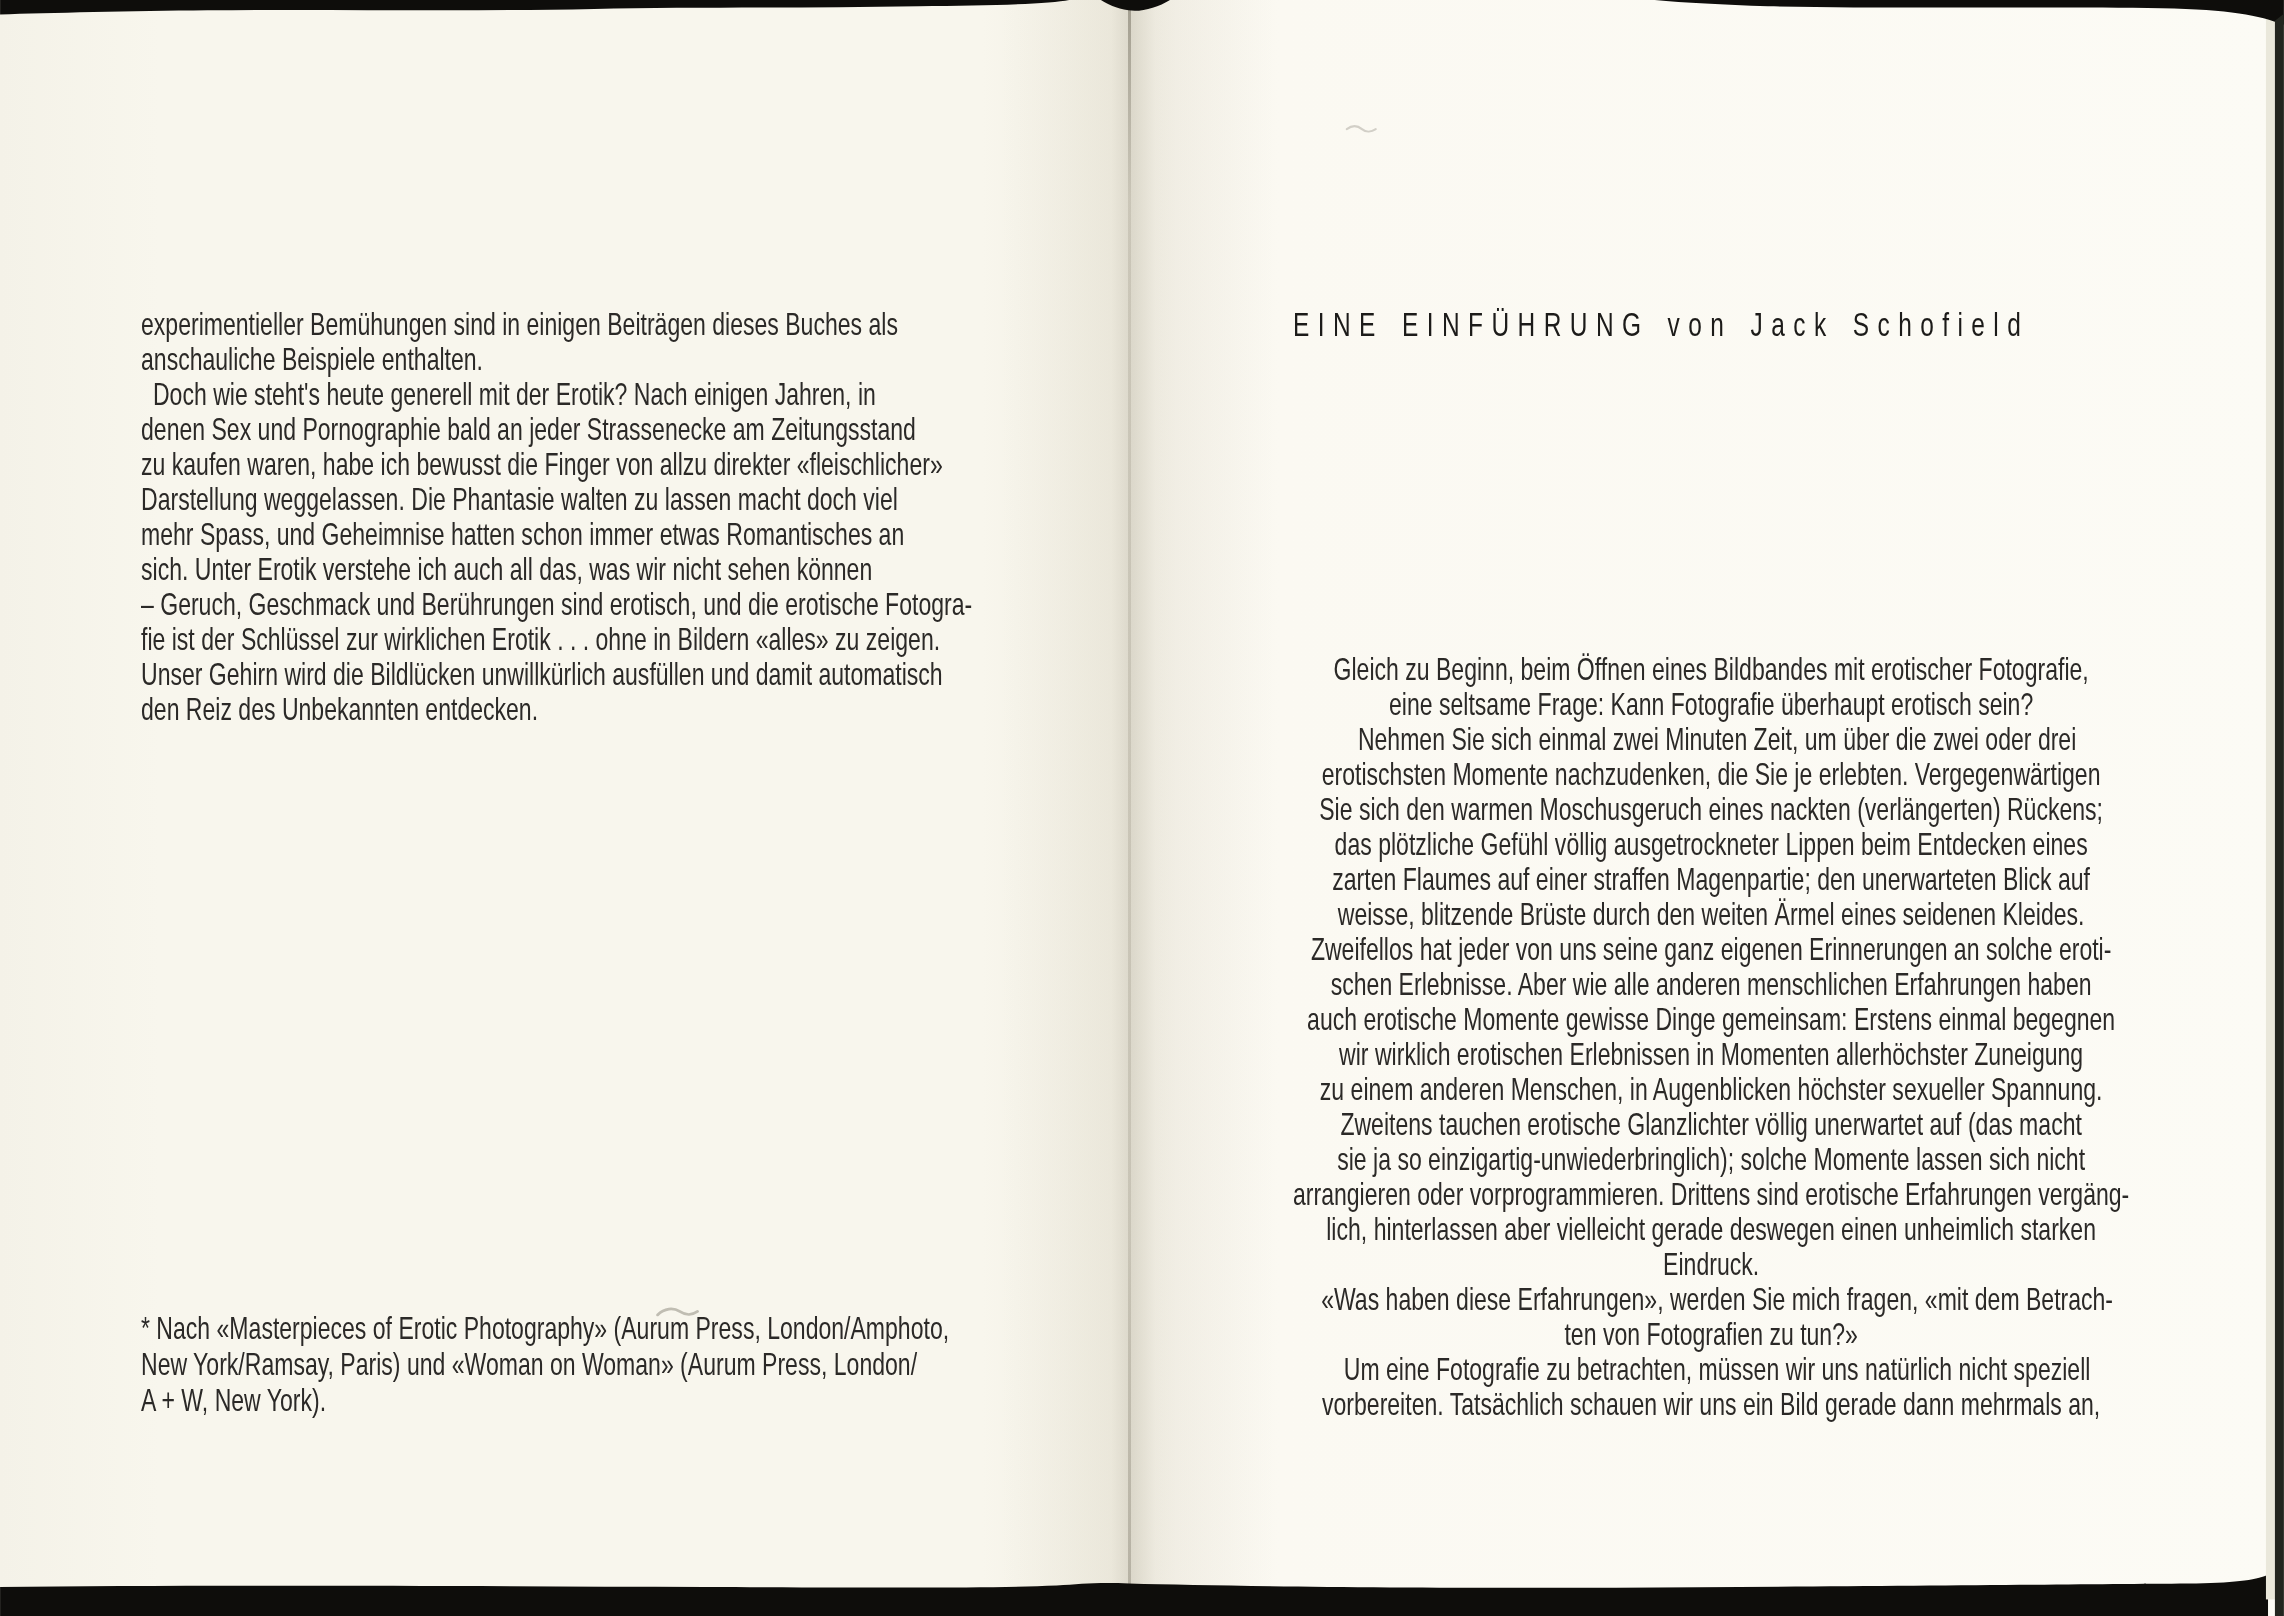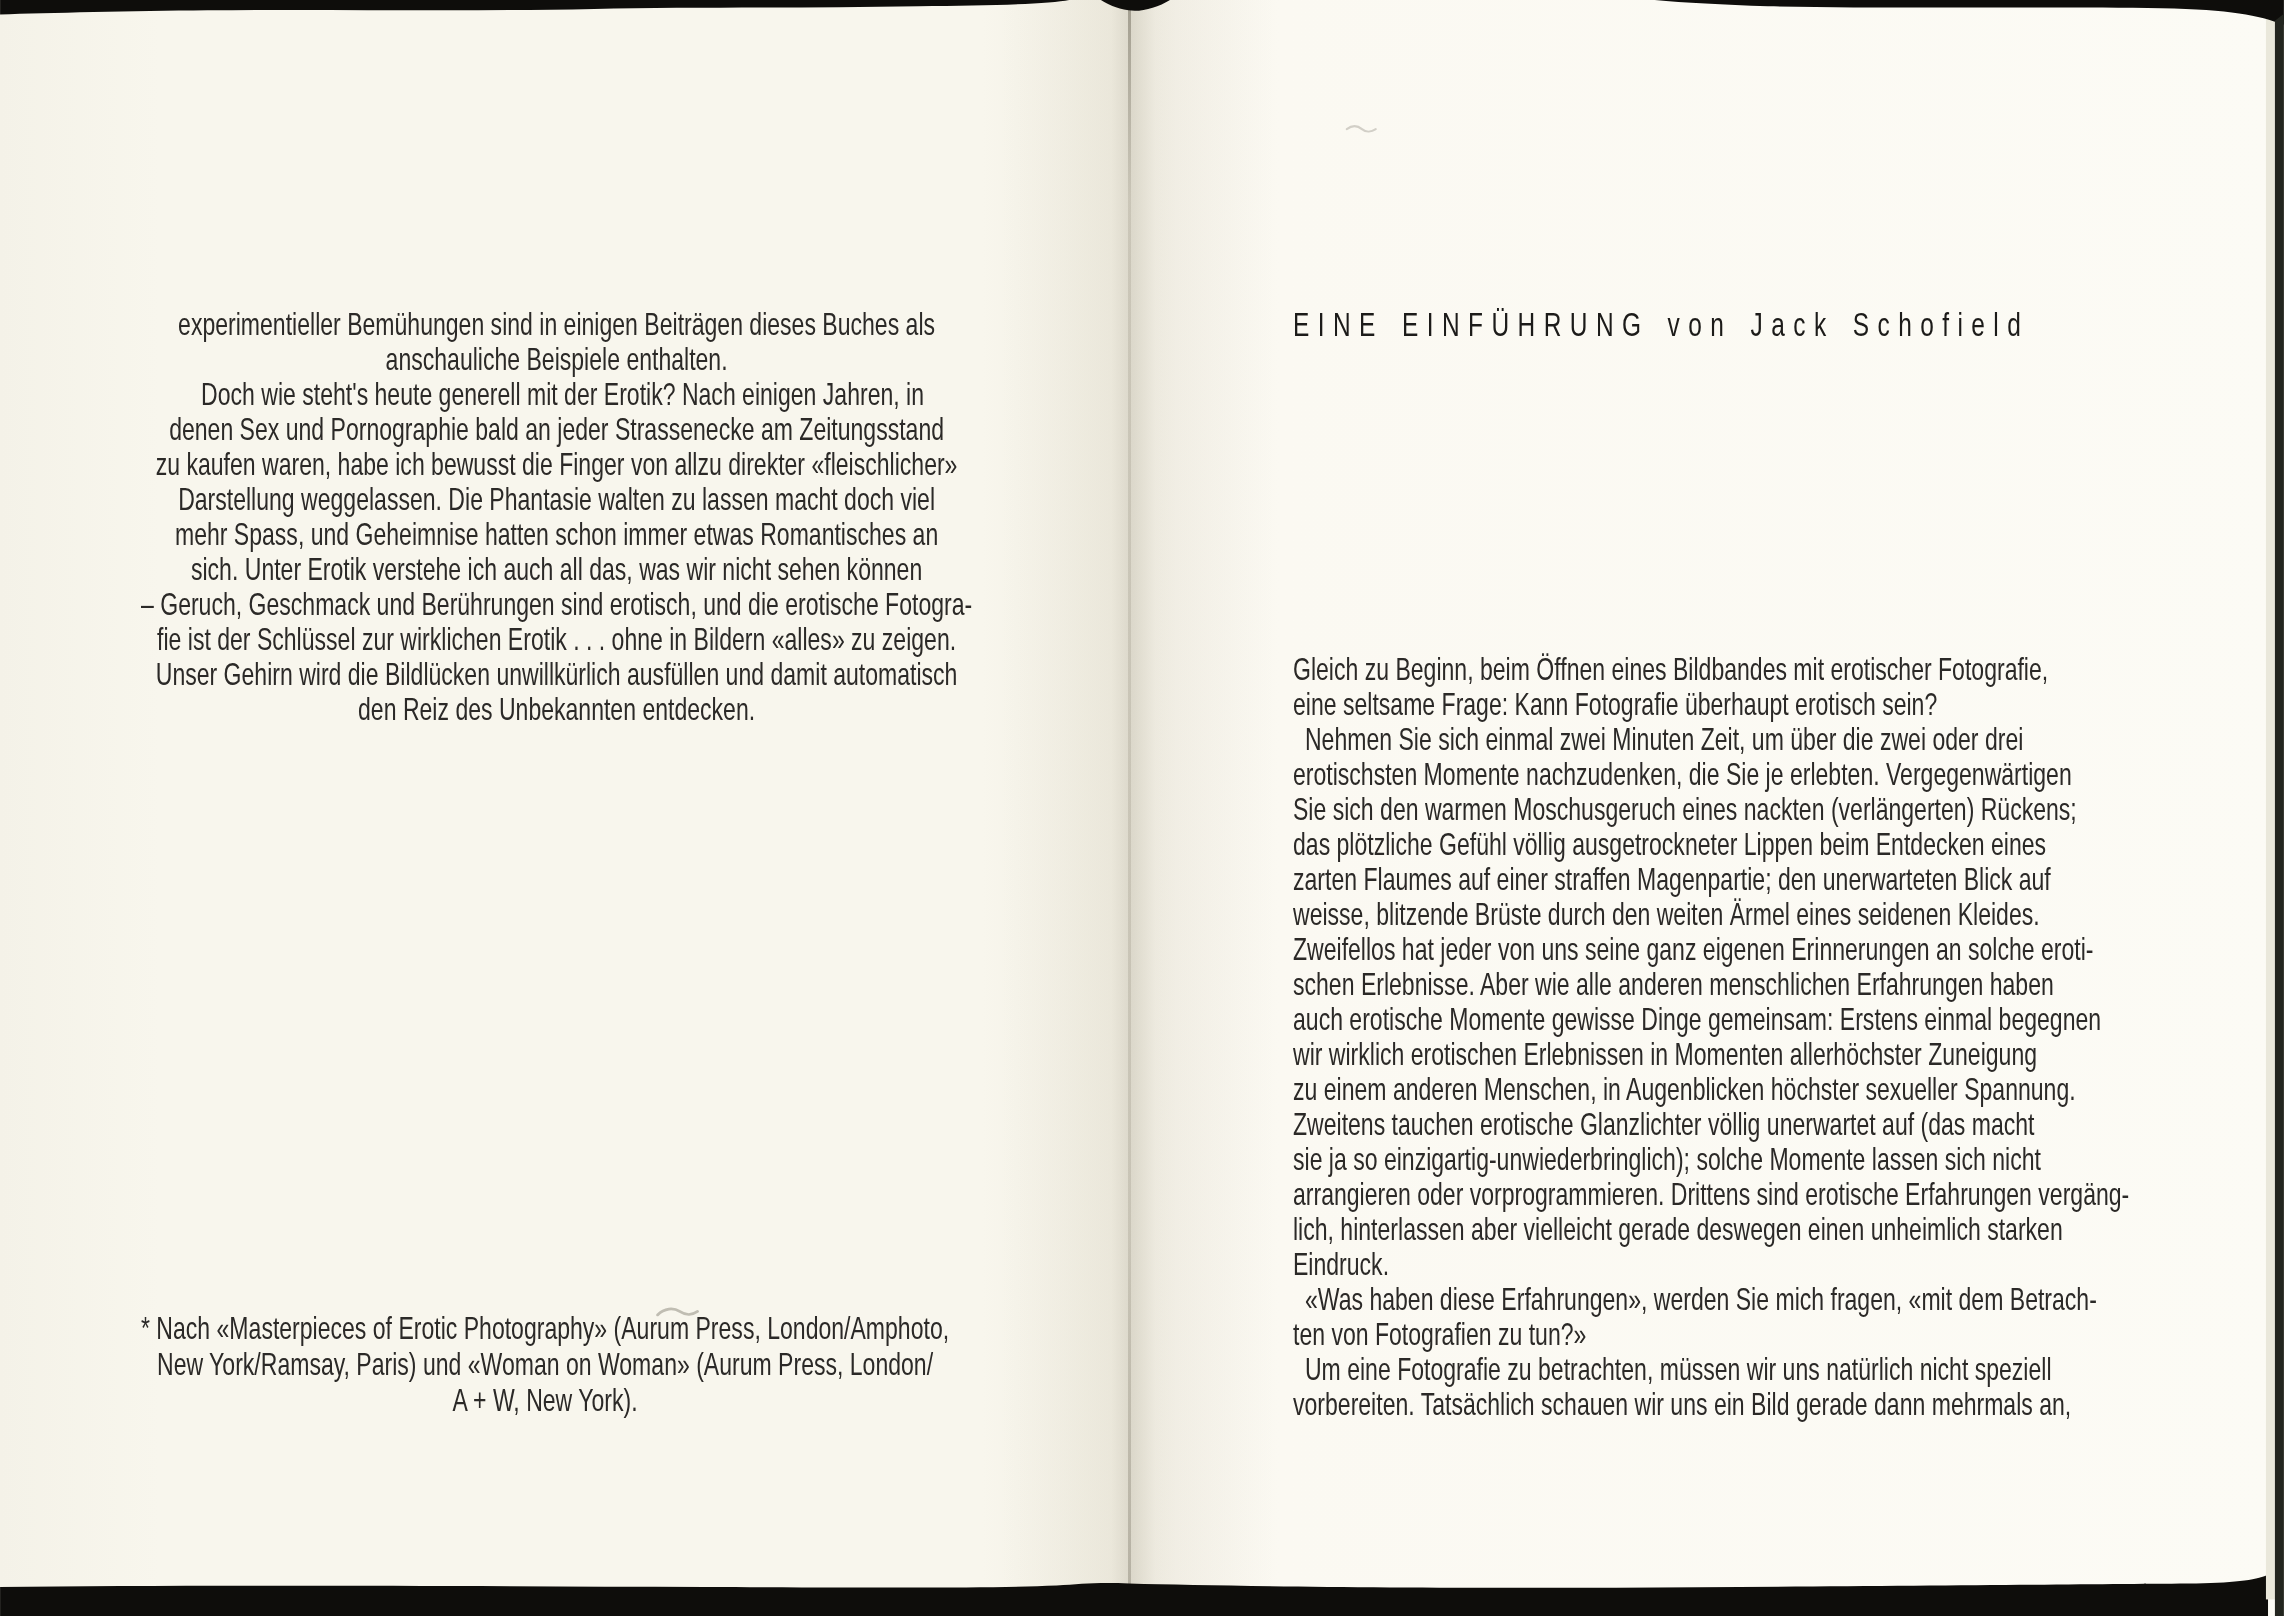--- a/index.html
+++ b/index.html
@@ -11,22 +11,22 @@
   }
   #spread{
     position:absolute; left:0; top:0;
     width:2284px; height:1616px;
     background:linear-gradient(90deg,
       #f4f2e8 0%, #f8f6ed 7%, #f8f6ed 43%,
       #f1eee2 48.6%, #eeebdf 49.6%, #f5f2e9 51.5%,
       #fbf9f2 56%, #fcfbf5 100%);
   }
   .page{ position:absolute; top:0; height:1616px; }
-  #left-page{ left:0; width:1131px;text-align:center; }
-  #right-page{ left:1131px; width:1153px; }
+  #left-page{ left:0; width:1131px; }
+  #right-page{ left:1131px; width:1153px;text-align:center; }
 
   .block{
     position:absolute;
     white-space:nowrap;
     transform:scaleX(0.72);
     transform-origin:0 0;
     color:#2b2927;
   }
   .body-text{ font-size:32px; }
   #left-body{ left:141px; top:307px; line-height:35px; }

